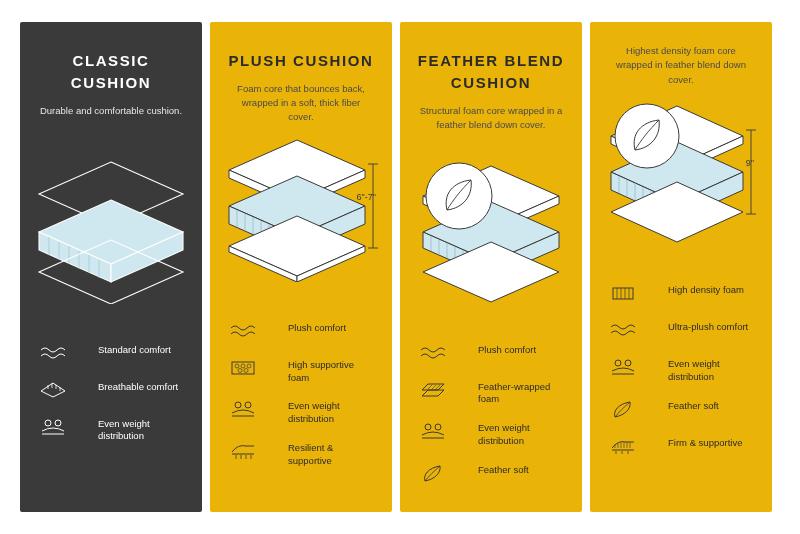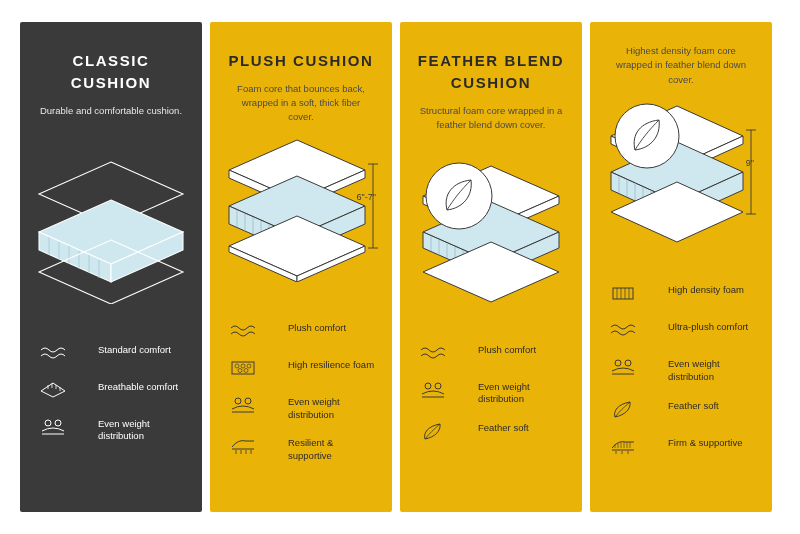--- a/index.html
+++ b/index.html
@@ -224,21 +224,21 @@
                 <rect x="2" y="3" width="22" height="12" fill="none" stroke="#3a3a3a" stroke-width="1"></rect>
                 <g fill="none" stroke="#3a3a3a" stroke-width="0.7">
                   <circle cx="7" cy="7" r="2"></circle>
                   <circle cx="13" cy="7" r="2"></circle>
                   <circle cx="19" cy="7" r="2"></circle>
                   <circle cx="10" cy="11.5" r="2"></circle>
                   <circle cx="16" cy="11.5" r="2"></circle>
                 </g>
               </svg>
           </span>
-          <span class="flabel">High resilience foam</span>
+          <span class="flabel">High supportive foam</span>
         </div>
         <div class="feature">
           <span class="ficon">
             <svg width="26" height="20" viewBox="0 0 26 20">
                 <circle cx="8" cy="6" r="3" fill="none" stroke="#3a3a3a" stroke-width="1"></circle>
                 <circle cx="18" cy="6" r="3" fill="none" stroke="#3a3a3a" stroke-width="1"></circle>
                 <path d="M2 14 Q13 8 24 14" fill="none" stroke="#3a3a3a" stroke-width="1"></path>
                 <line x1="2" y1="17" x2="24" y2="17" stroke="#3a3a3a" stroke-width="1"></line>
               </svg>
           </span>
@@ -298,20 +298,34 @@
           <span class="ficon">
             <svg width="26" height="16" viewBox="0 0 26 16">
                 <path d="M1 5 Q5 1 9 5 T17 5 T25 5" fill="none" stroke="#3a3a3a" stroke-width="1"></path>
                 <path d="M1 11 Q5 7 9 11 T17 11 T25 11" fill="none" stroke="#3a3a3a" stroke-width="1"></path>
               </svg>
           </span>
           <span class="flabel">Plush comfort</span>
         </div>
         <div class="feature">
           <span class="ficon">
+            <svg width="28" height="20" viewBox="0 0 28 20">
+                <polygon points="9,4 25,4 19,10 3,10" fill="none" stroke="#3a3a3a" stroke-width="1"></polygon>
+                <polygon points="9,10 25,10 19,16 3,16" fill="none" stroke="#3a3a3a" stroke-width="1"></polygon>
+                <g stroke="#3a3a3a" stroke-width="0.6">
+                  <line x1="13" y1="5" x2="9" y2="9"></line>
+                  <line x1="17" y1="5" x2="13" y2="9"></line>
+                  <line x1="21" y1="5" x2="17" y2="9"></line>
+                </g>
+              </svg>
+          </span>
+          <span class="flabel">Feather-wrapped foam</span>
+        </div>
+        <div class="feature">
+          <span class="ficon">
             <svg width="26" height="20" viewBox="0 0 26 20">
                 <circle cx="8" cy="6" r="3" fill="none" stroke="#3a3a3a" stroke-width="1"></circle>
                 <circle cx="18" cy="6" r="3" fill="none" stroke="#3a3a3a" stroke-width="1"></circle>
                 <path d="M2 14 Q13 8 24 14" fill="none" stroke="#3a3a3a" stroke-width="1"></path>
                 <line x1="2" y1="17" x2="24" y2="17" stroke="#3a3a3a" stroke-width="1"></line>
               </svg>
           </span>
           <span class="flabel">Even weight distribution</span>
         </div>
         <div class="feature">

